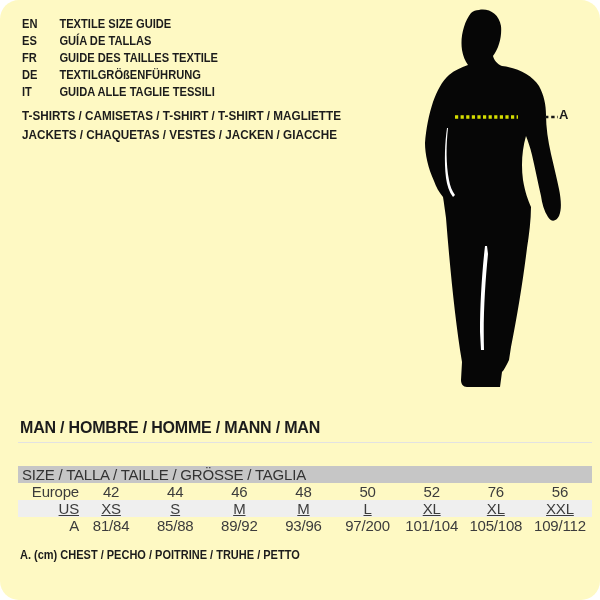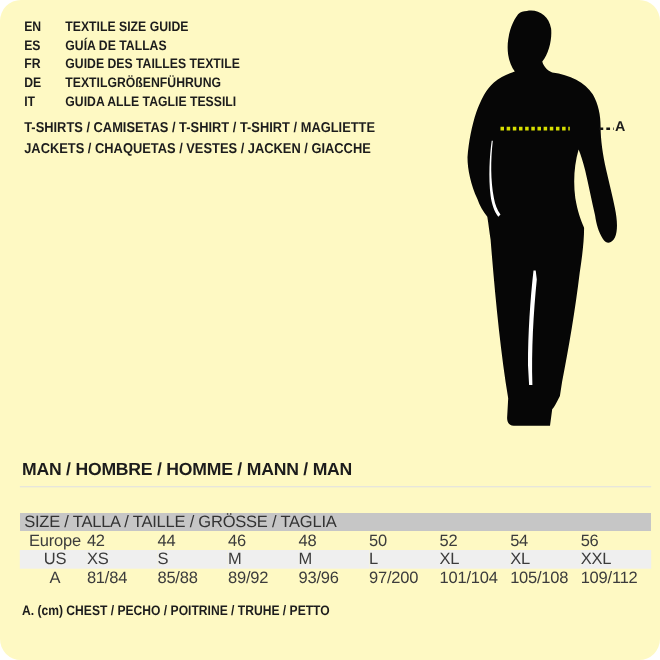--- a/index.html
+++ b/index.html
@@ -50,23 +50,23 @@
   
   .size-table{
     position:absolute;left:18px;top:466px;width:574px;
     border-collapse:collapse;table-layout:fixed;
     font-size:15px;letter-spacing:-0.2px;color:var(--text_table);
   }
   .size-table th{
     background:var(--header_bg);height:15px;font-weight:normal;
     text-align:left;padding:0 0 0 4px;color:#333;white-space:nowrap;overflow:hidden;
   }
-  .size-table td{height:16px;padding:0;white-space:nowrap;}
-  .size-table td.rowlabel{text-align:center;padding-left:3px;}
-  .size-table tr.shaded td{background:var(--stripe_bg);}
+  .size-table td{height:16px;text-align:center;padding:0;white-space:nowrap;}
+  .size-table td.rowlabel{text-align:right;padding-left:3px;}
+  .size-table tr.shaded td{background:var(--stripe_bg);text-decoration:underline;}
   
   .footnote{
     position:absolute;left:20px;top:548px;
     transform:scaleX(0.88);transform-origin:0 0;
     font-weight:bold;font-size:12.5px;white-space:nowrap;
   }
 </style>
 </head>
 <body>
 
@@ -166,21 +166,21 @@
       <th colspan="9">SIZE / TALLA / TAILLE / GRÖSSE / TAGLIA</th>
     </tr>
     <tr>
       <td class="rowlabel">Europe</td>
       <td>42</td>
       <td>44</td>
       <td>46</td>
       <td>48</td>
       <td>50</td>
       <td>52</td>
-      <td>54</td>
+      <td>76</td>
       <td>56</td>
     </tr>
     <tr class="shaded">
       <td class="rowlabel">US</td>
       <td>XS</td>
       <td>S</td>
       <td>M</td>
       <td>M</td>
       <td>L</td>
       <td>XL</td>

